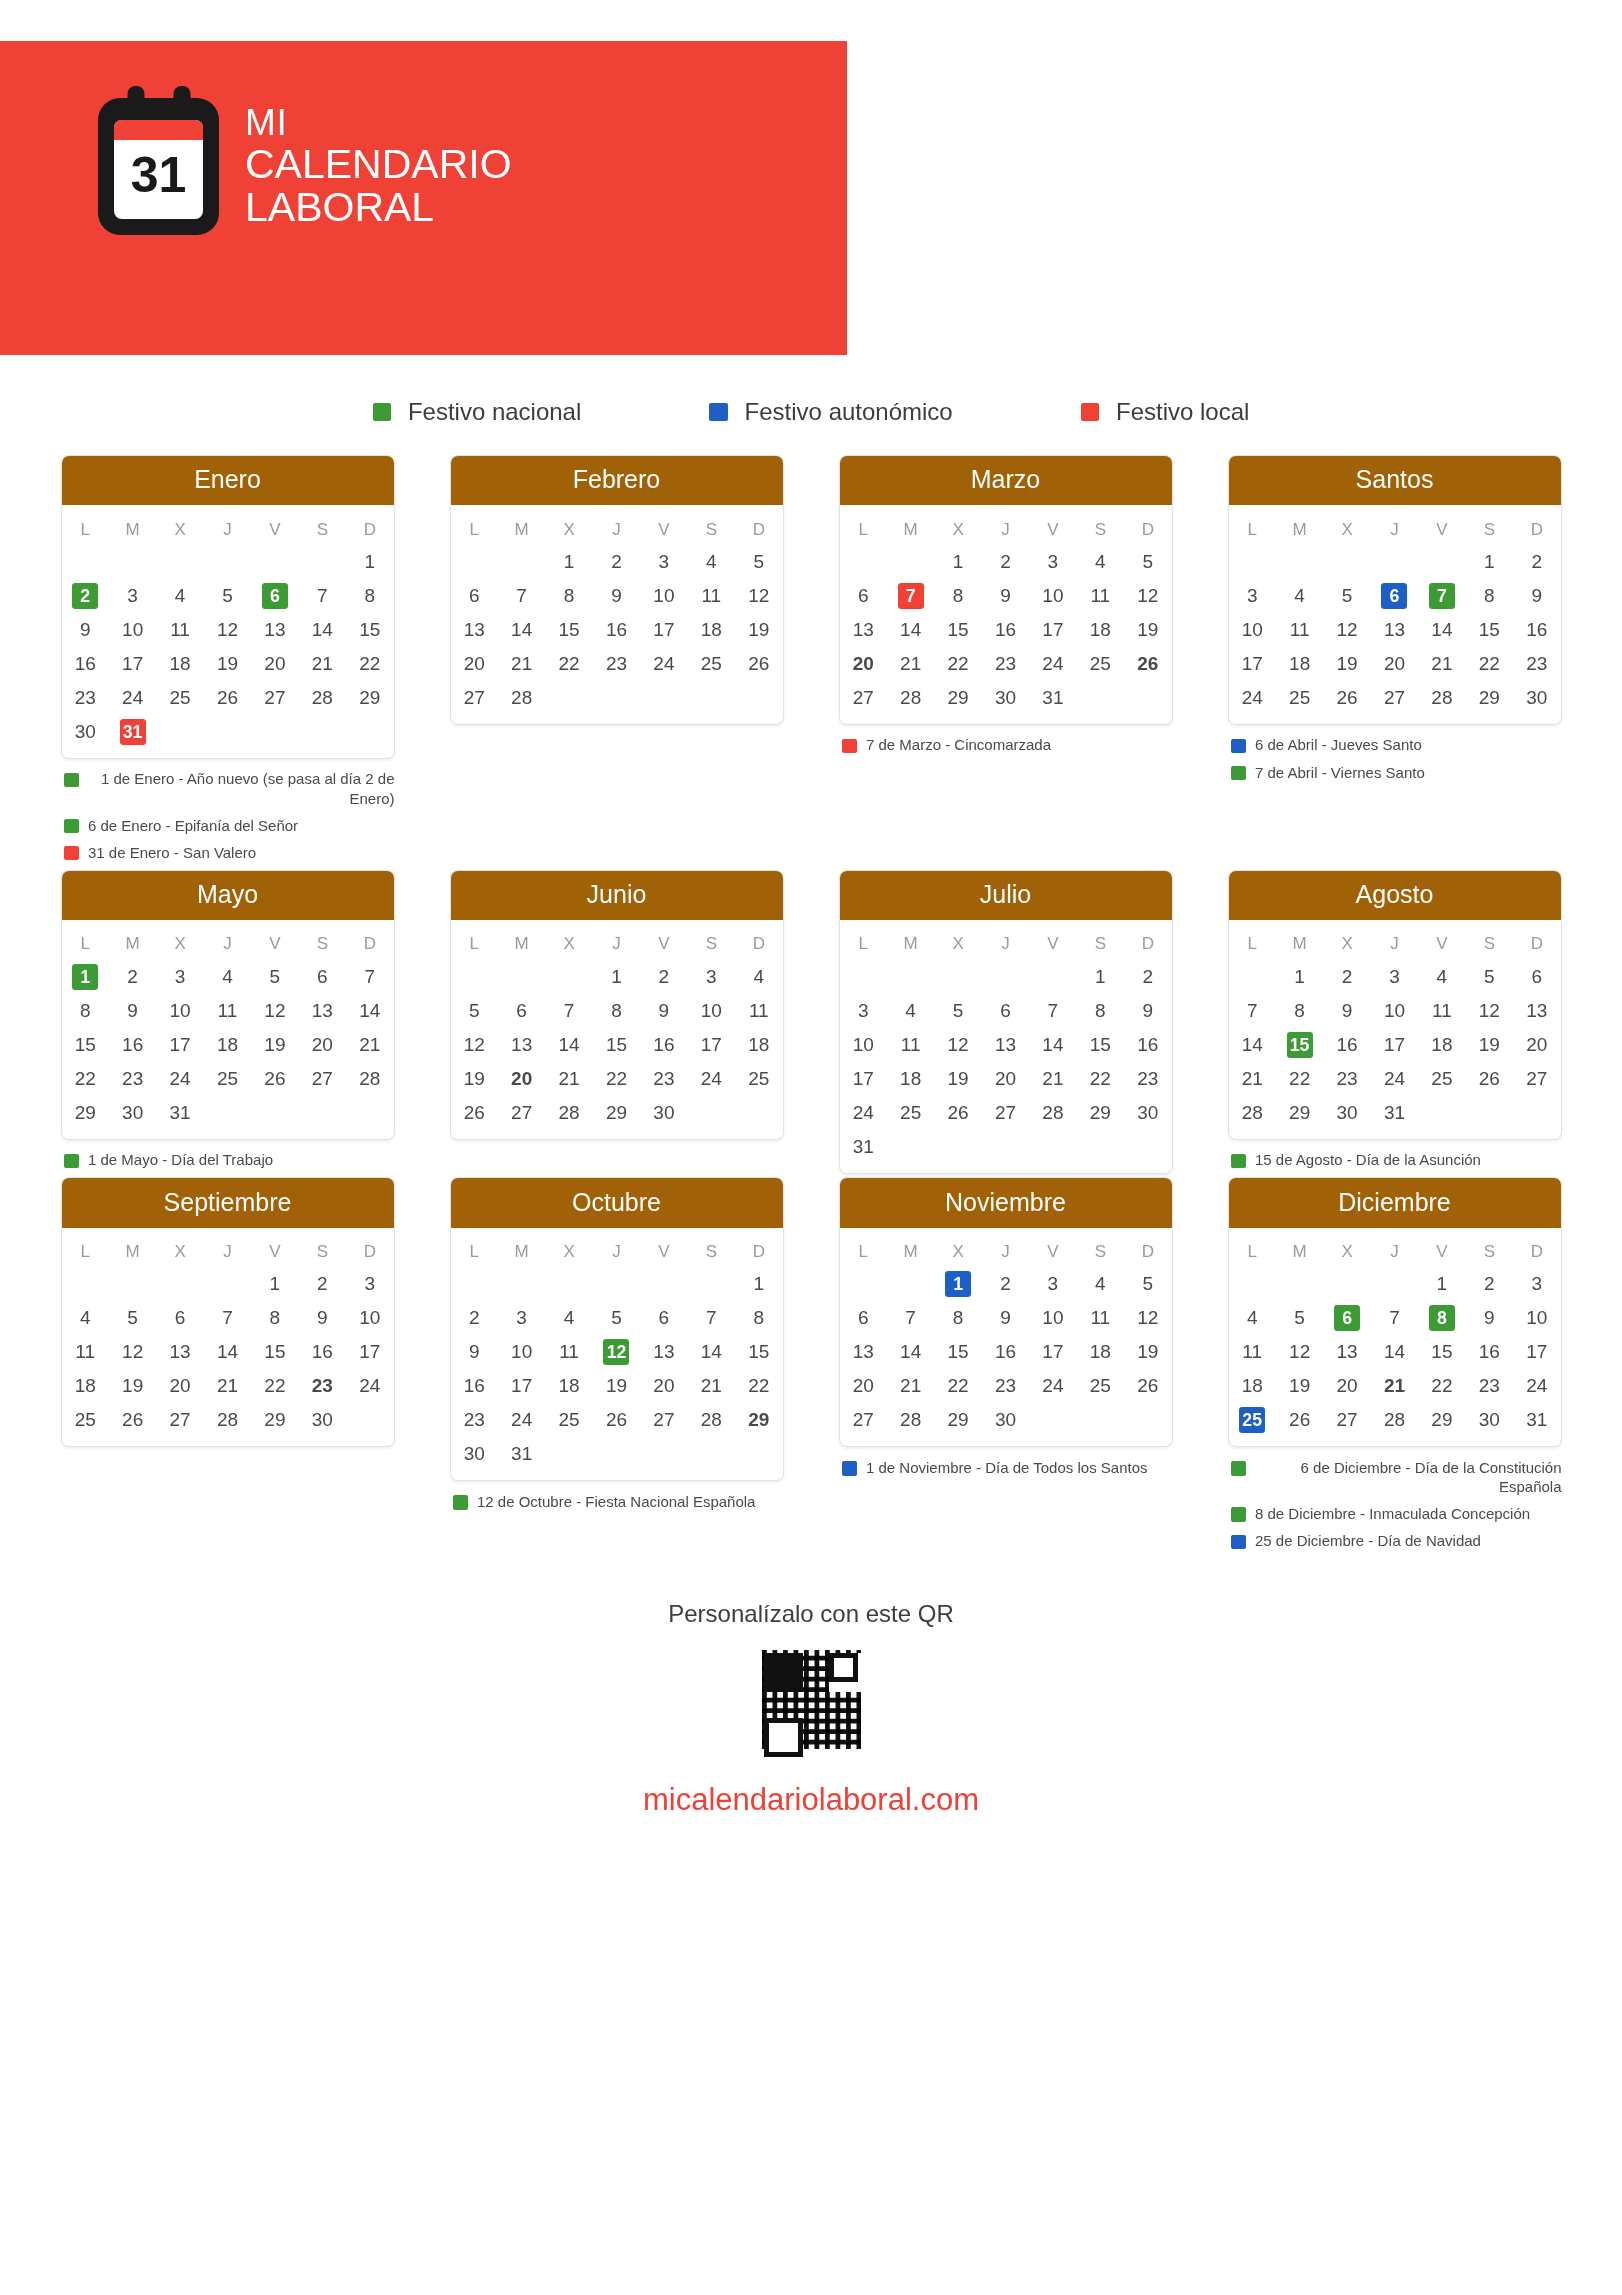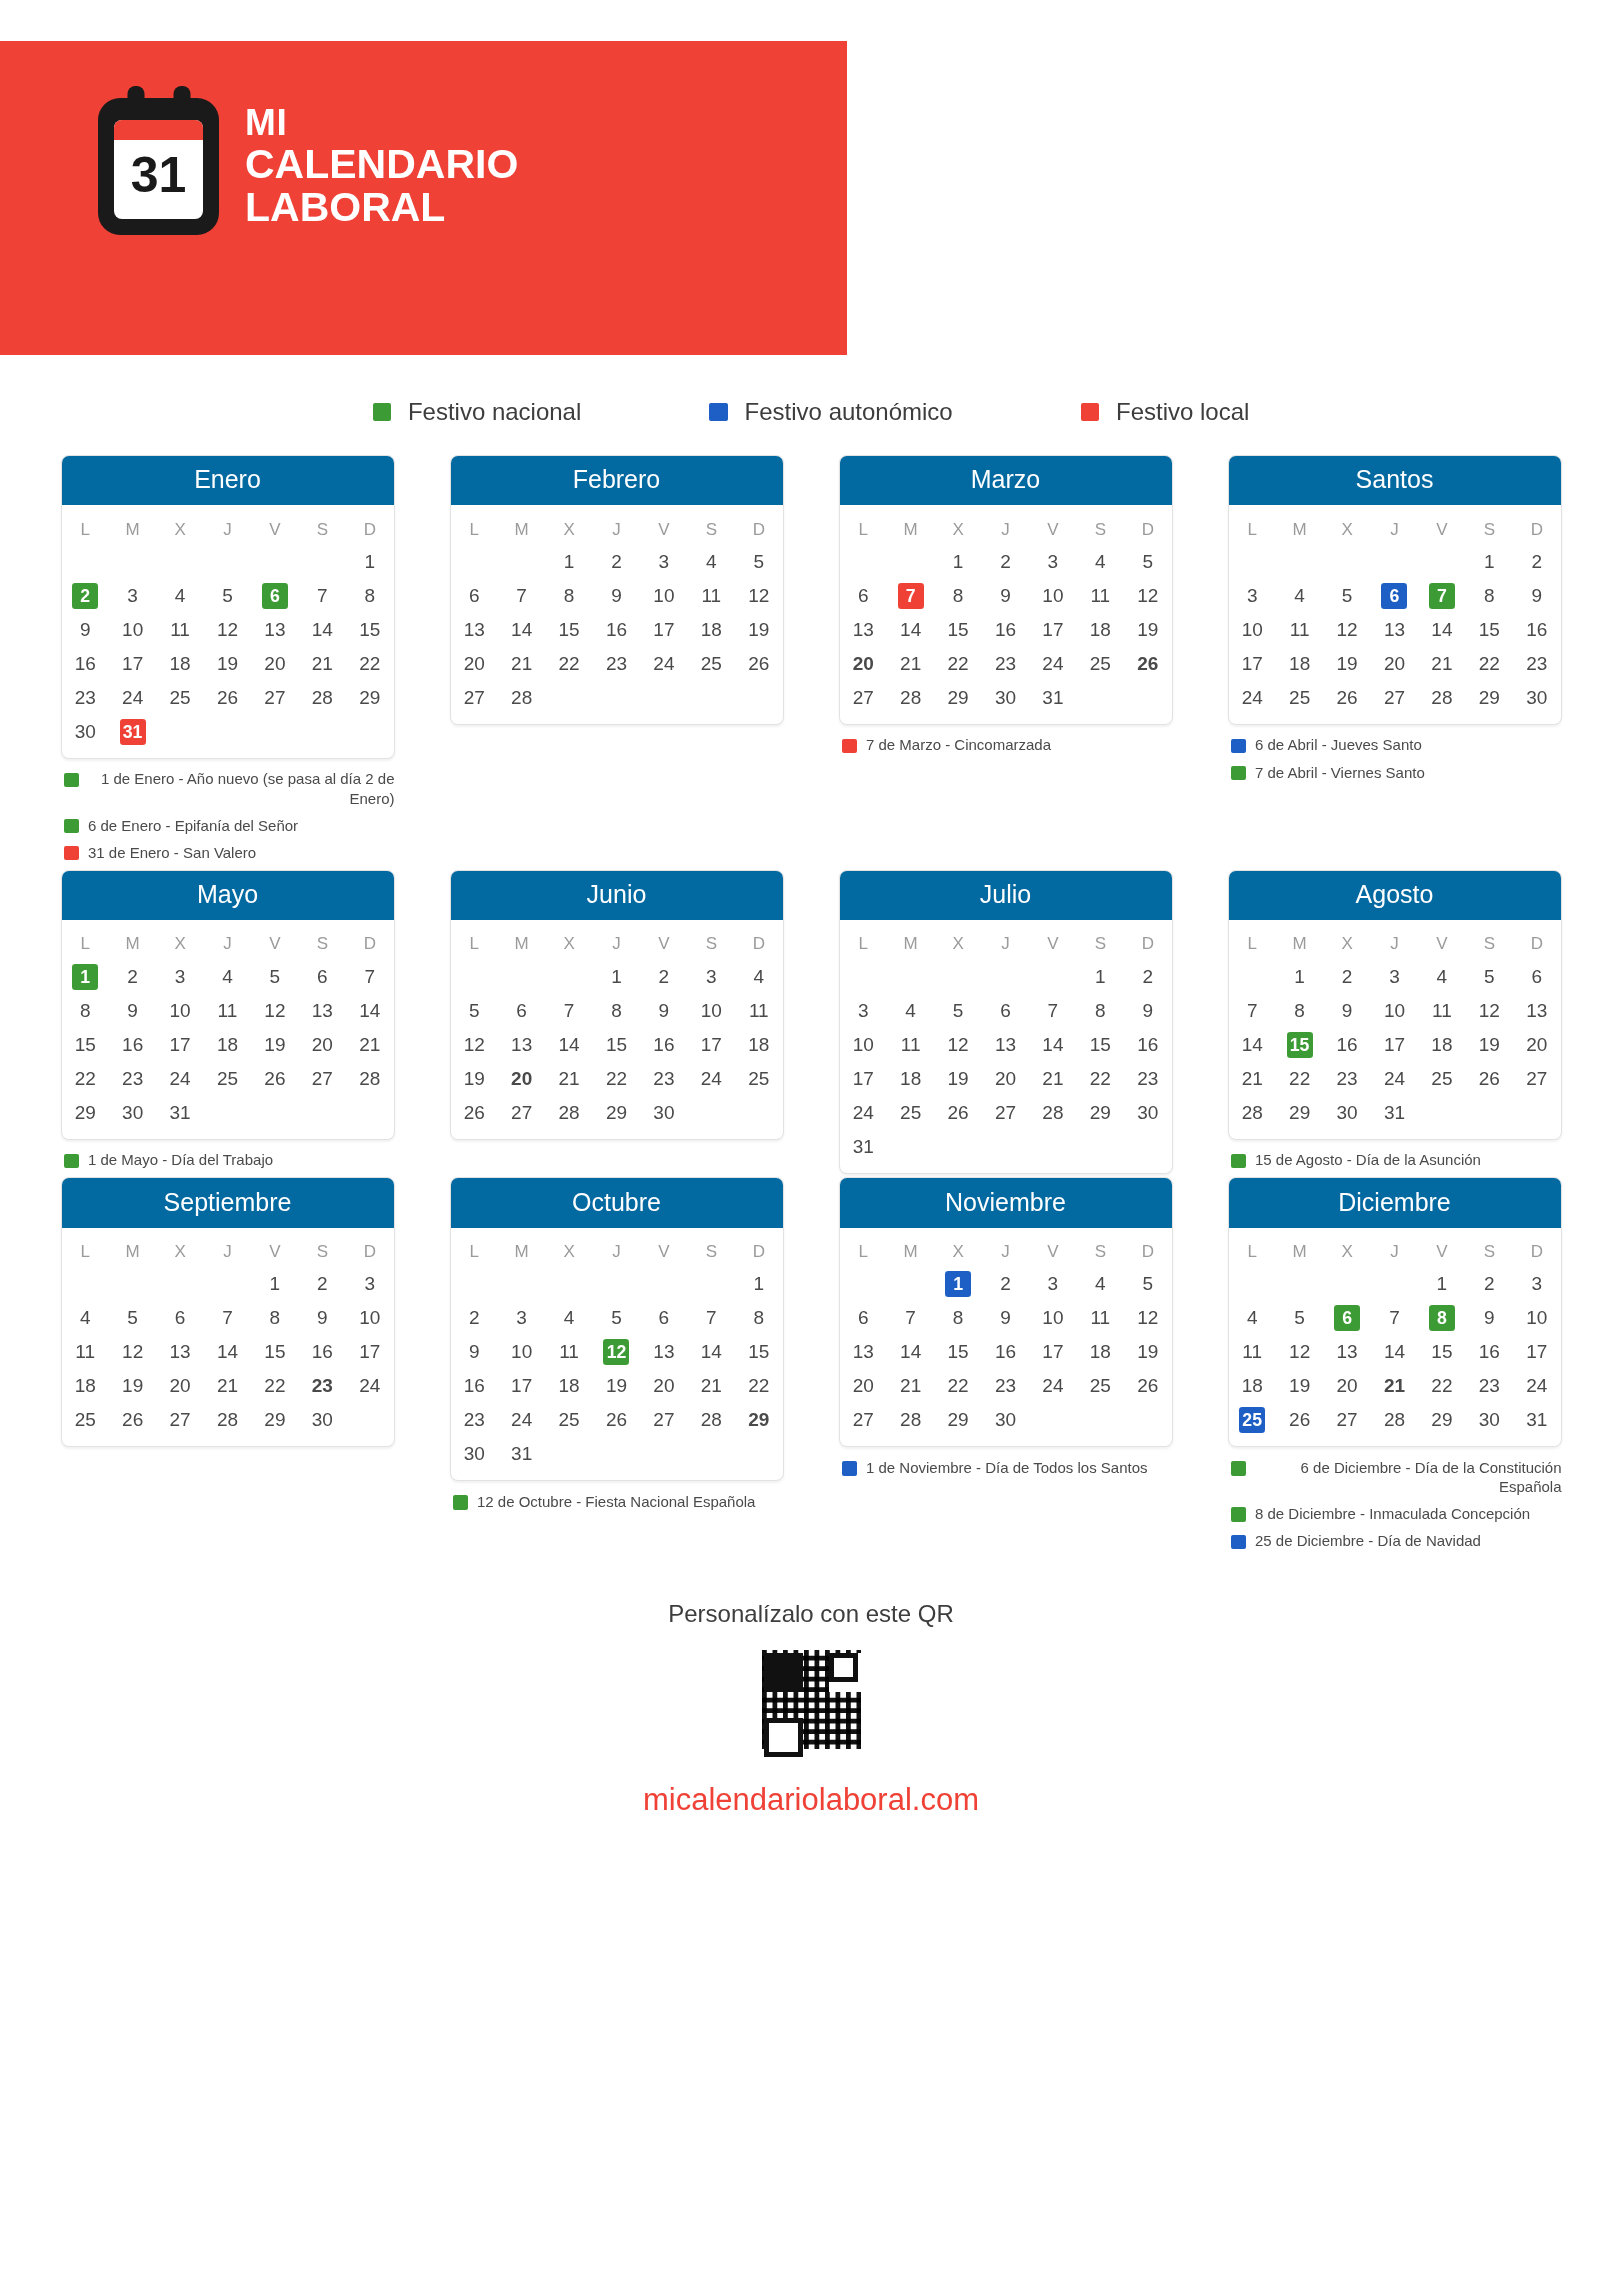--- a/index.html
+++ b/index.html
@@ -77,21 +77,21 @@
   .logo-mark .daynum {
     font-size: 50px;
     font-weight: bold;
     color: #1a1a1a;
     text-align: center;
     line-height: 71px;
     font-family: "Liberation Sans", sans-serif;
   }
   .logo-text {
     color: #ffffff;
-    font-weight: bold;
+    font-weight: normal;
     line-height: 1.05;
   }
   .logo-text .l1 { font-size: 37px; letter-spacing: 0.7px; }
   .logo-text .l2 { font-size: 41px; letter-spacing: 0px; }
   .logo-text .l3 { font-size: 41px; letter-spacing: 0px; }
 
   .header-right {
     position: absolute;
     right: 97px;
     top: 72px;
@@ -140,21 +140,21 @@
   .month-cell { width: 334px; }
 
   .month-card {
     background: #ffffff;
     border: 0.7px solid #e2e2e2;
     border-radius: 7.9px;
     box-shadow: 0 1.3px 2.6px rgba(0,0,0,0.06);
     overflow: hidden;
   }
   .month-title {
-    background: #0369a1;
+    background: #a16207;
     color: #ffffff;
     text-align: center;
     font-size: 25px;
     padding: 9.2px 0 11px 0;
     font-weight: normal;
   }
   table.cal {
     width: 100%;
     border-collapse: collapse;
     margin: 6.5px 0 9.2px 0;

